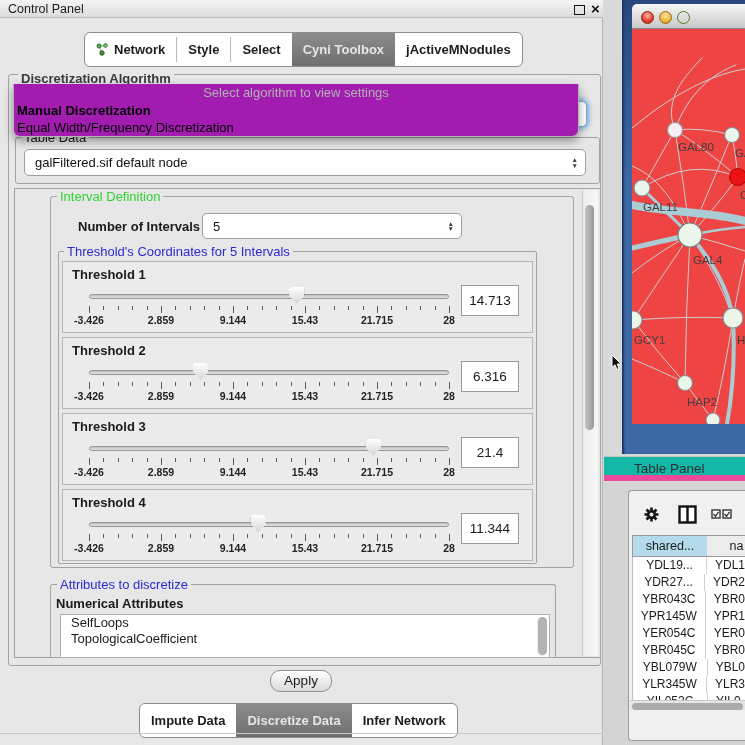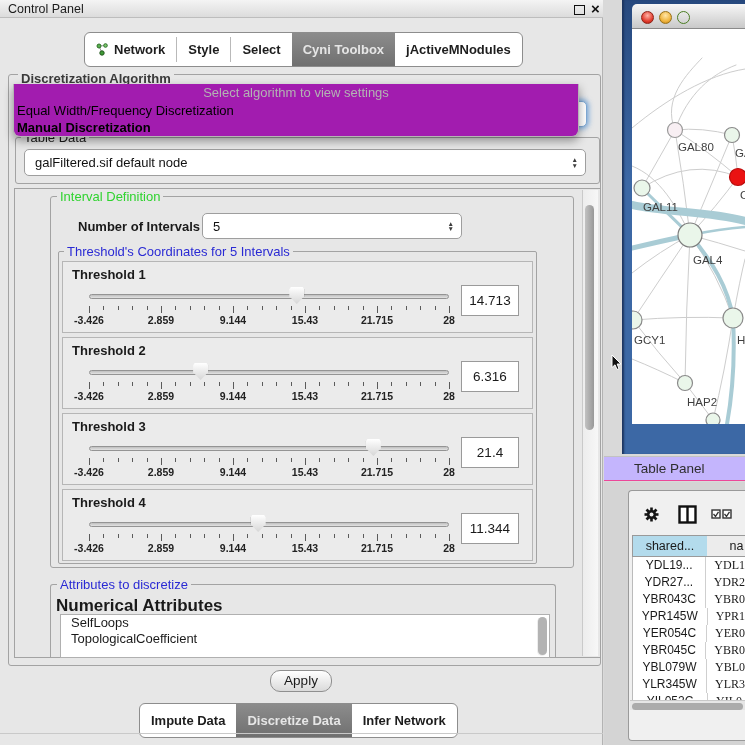--- a/index.html
+++ b/index.html
@@ -63,35 +63,35 @@
   #sp-sb-thumb { left:585px; top:205px; width:9px; height:225px; border-radius:5px;
     background:linear-gradient(90deg,#c2c2c2,#989898); }
 
   
   #net-window { left:622px; top:0; width:123px; height:454px;
     background:linear-gradient(180deg,#27497e 0%,#3c68a5 40%,#3c68a5 100%);
     box-shadow:inset 3px 0 2px -1px #1d3560; }
   #net-titlebar { left:632px; top:4px; width:113px; height:25px;
     background:linear-gradient(#f7f7f7,#c9c9c9); border-bottom:1px solid #8a8a8a; border-radius:5px 0 0 0; }
   .light { position:absolute; top:6.5px; width:13px; height:13px; border-radius:50%; }
-  #net-canvas { left:632px; top:29px; width:113px; height:395px; background:#ffffff; overflow:hidden; }
-
-  #tp-bar { left:604px; top:456px; width:141px; height:25px; background:#c4b5fd;
-    border-top:1px solid #c2c2c2; border-bottom:1px solid #ec4899;
+  #net-canvas { left:632px; top:29px; width:113px; height:395px; background:#ef4444; overflow:hidden; }
+
+  #tp-bar { left:604px; top:456px; width:141px; height:25px; background:#14b8a6;
+    border-top:1px solid #c2c2c2; border-bottom:6px solid #ec4899;
     font-size:13.5px; color:#2e2e2e; line-height:24px; padding-left:30px; }
   #tp-area { left:604px; top:482px; width:141px; height:263px; background:#d4d4d4; }
   #tp-inner { left:628px; top:490px; width:117px; height:251px; background:#f0f0f0;
     border:1px solid #9a9a9a; border-right:none; border-radius:4px 0 0 4px; }
 
   .th-cell { position:absolute; top:535px; height:22px; font-size:12.5px; font-weight:400;
     display:flex; align-items:center; justify-content:center; border:1px solid #9a9a9a; }
   #tbl-rows { left:632px; top:557px; width:113px; height:143px; overflow:hidden; background:#fff; border-left:1px solid #bbb; }
   .tr { display:flex; height:17px; font-size:12px; }
   .td1 { width:75px; text-align:center; line-height:17px; border-right:1px solid #cfcfcf; }
-  .td2 { padding-left:8px; line-height:17px; white-space:nowrap;font-family:Liberation Serif, serif; }
+  .td2 { padding-left:8px; line-height:17px; white-space:nowrap; }
   #tbl-hscroll { left:630px; top:700px; width:115px; height:10px; background:#e6e6e6; border-top:1px solid #c8c8c8; }
   #tbl-hthumb { position:absolute; left:2px; top:1.5px; width:111px; height:7px; background:#ababab; border-radius:4px; }
 
   #bottom-line { left:0; top:733px; width:603px; height:1px; background:#c9c9c9; }
   svg text { font-family:"Liberation Sans",sans-serif; }
 </style>
 </head>
 <body>
 
 <div class="abs" id="control-panel">
@@ -134,22 +134,22 @@
 
   <div class="abs combo" style="left:22px;top:101px;width:565px;height:26px;border-color:#7fa9d4;box-shadow:0 0 5px 2px rgba(92,152,214,.75);">
     <span class="stepper">
         <span>▲</span>
         <span>▼</span>
       </span>
   </div>
 
   <div class="abs" id="algo-popup">
     <div class="ph">Select algorithm to view settings</div>
+    <div class="opt" style="font-weight:700;">Manual Discretization</div>
     <div class="opt">Equal Width/Frequency Discretization</div>
-    <div class="opt" style="font-weight:700;">Manual Discretization</div>
   </div>
 
   <div class="abs groupbox" style="left:15px;top:137px;width:585px;height:47px;"></div>
   <div class="grouplabel" style="left:21px;top:130px;">Table Data</div>
   <div class="abs combo" style="left:24px;top:149px;width:562px;height:27px;">
     <span>galFiltered.sif default node</span>
     <span class="stepper">
         <span>▲</span>
         <span>▼</span>
       </span>
@@ -323,21 +323,21 @@
         <div class="tick-lab" style="left: 220px;">15.43</div>
         <div class="tick-lab" style="left: 292px;">21.715</div>
         <div class="tick-lab" style="left: 364px;">28</div>
         <div class="thumb" style="left: 187.697px;"></div>
         <div class="val-box">11.344</div>
       </div>
     </div>
 
   <div class="abs" style="left:50px;top:584px;width:506px;height:73px;border:1px solid #a3a3a3;border-bottom:none;border-radius:3px 3px 0 0;"></div>
   <div class="grouplabel" style="left:57px;top:577px;color:#2a2ad4;">Attributes to discretize</div>
-  <div class="abs" style="left:56px;top:596px;font-size:17px;font-weight:700;">Numerical Attributes</div>
+  <div class="abs" style="left:56px;top:596px;font-size:13px;font-weight:700;">Numerical Attributes</div>
   <div class="abs" id="attr-list">
 
   <div class="attr-item">SelfLoops</div>
       <div class="attr-item">TopologicalCoefficient</div>
       <div id="attr-scroll">
       <div id="attr-thumb"></div>
     </div>
     </div>
 
   <div class="abs" id="apply-btn">Apply</div>

